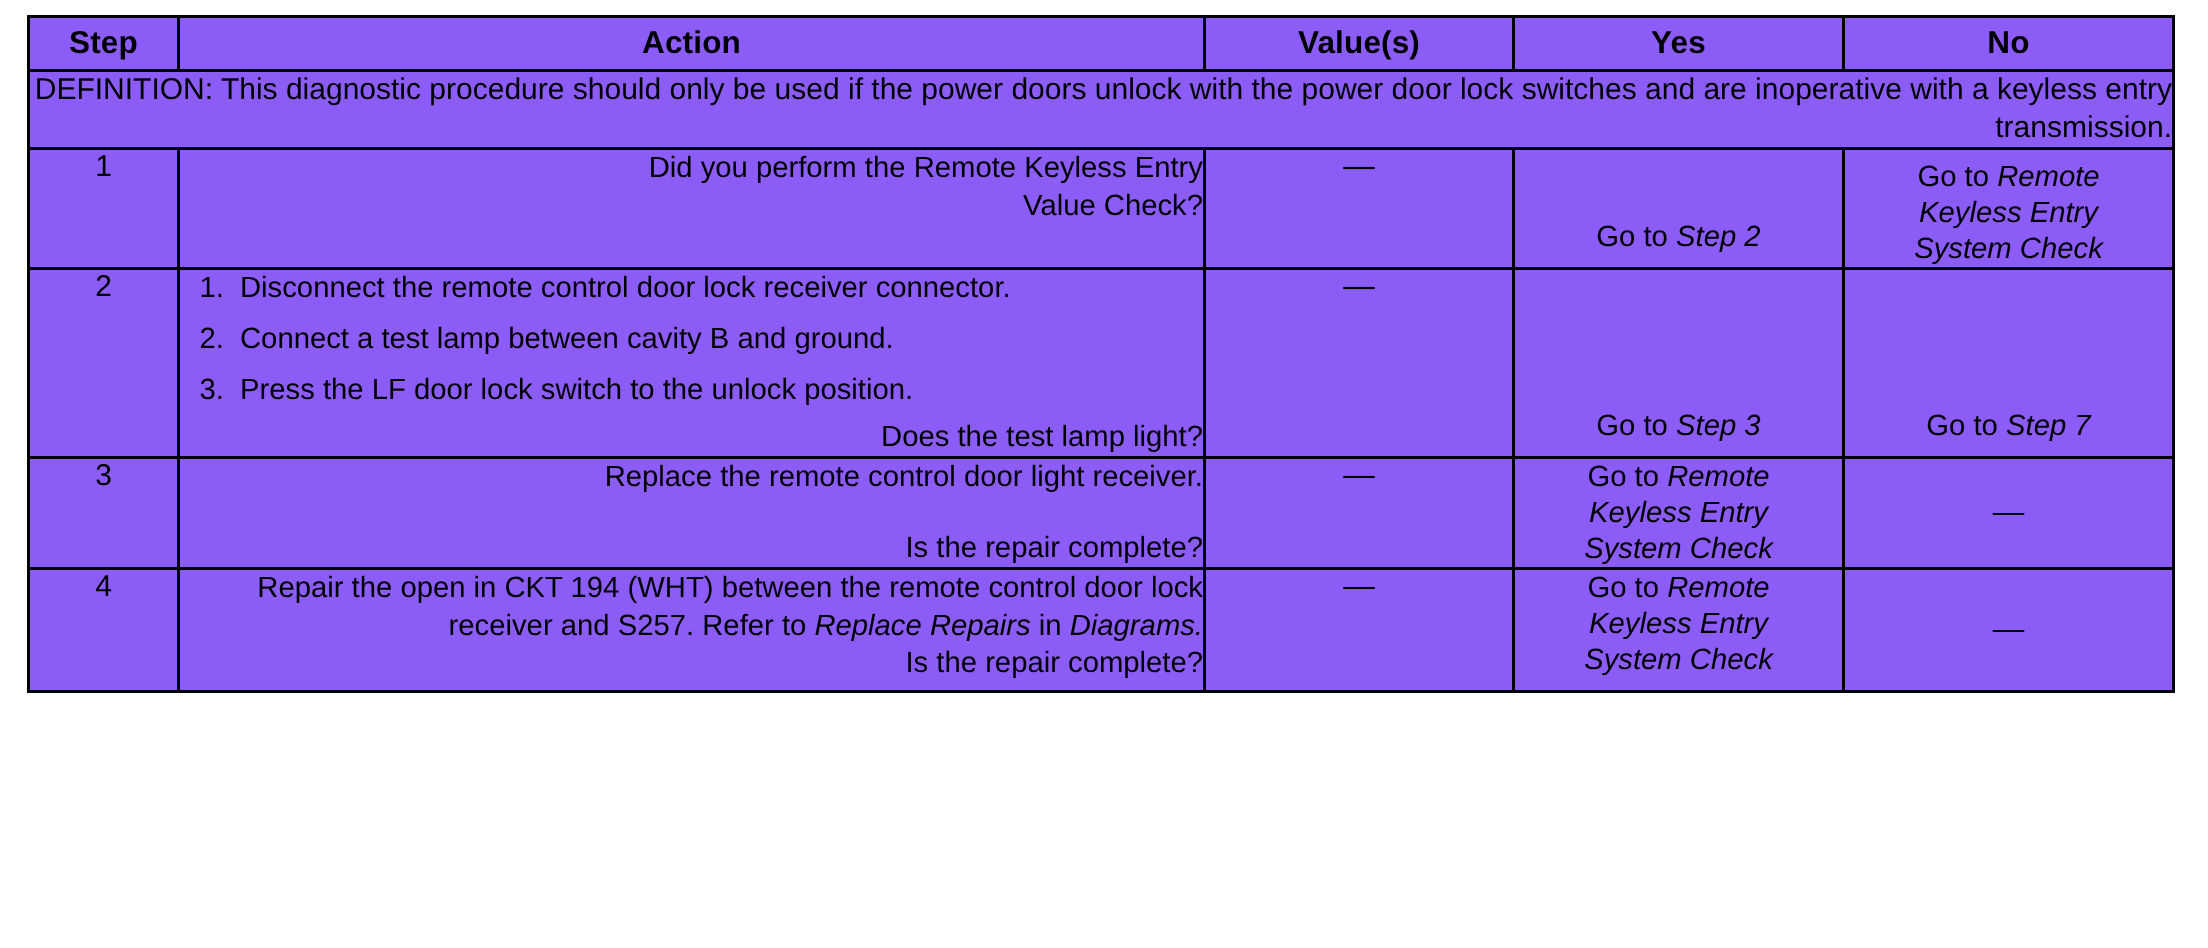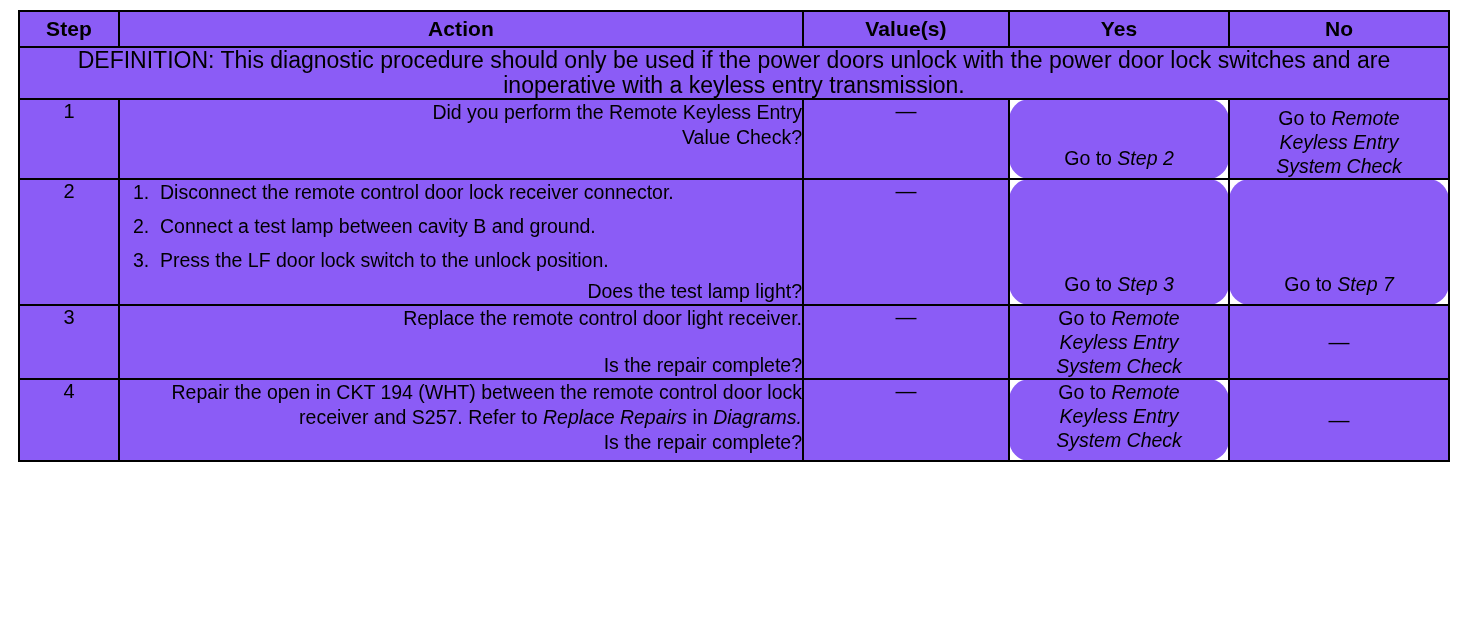--- a/index.html
+++ b/index.html
@@ -52,23 +52,23 @@
     text-align: center;
     vertical-align: middle;
     font-weight: bold;
     font-size: 21px;
     letter-spacing: 0.1px;
   }
 
   
   td.definition {
     padding: 5px 12px 7px 14px;
-    font-size: 23px;
+    font-size: 20px;
     line-height: 25px;
-    text-align: center;
+    text-align: right;
   }
 
   
   td.step {
     text-align: center;
     vertical-align: middle;
     font-size: 20px;
   }
   td.action {
     padding: 7px 10px 6px 16px;
@@ -80,21 +80,21 @@
     vertical-align: middle;
     font-size: 20px;
   }
   td.branch {
     text-align: center;
     font-size: 19.5px;
     line-height: 24px;
     padding: 6px 4px;
     margin-left: 36px;
   }
-  td.branch.v-bottom { vertical-align: bottom; padding-bottom: 8px; border-radius: 21px; }
+  td.branch.v-bottom { vertical-align: bottom; padding-bottom: 8px; }
   td.branch.v-top    { vertical-align: top;    padding-top: 6px; }
   td.branch.v-middle { vertical-align: middle; }
 
   .dash { font-size: 21px; line-height: 1; }
 
   
   ol.steps {
     margin: 0 0 0 0;
     padding: 0;
     list-style: none;

